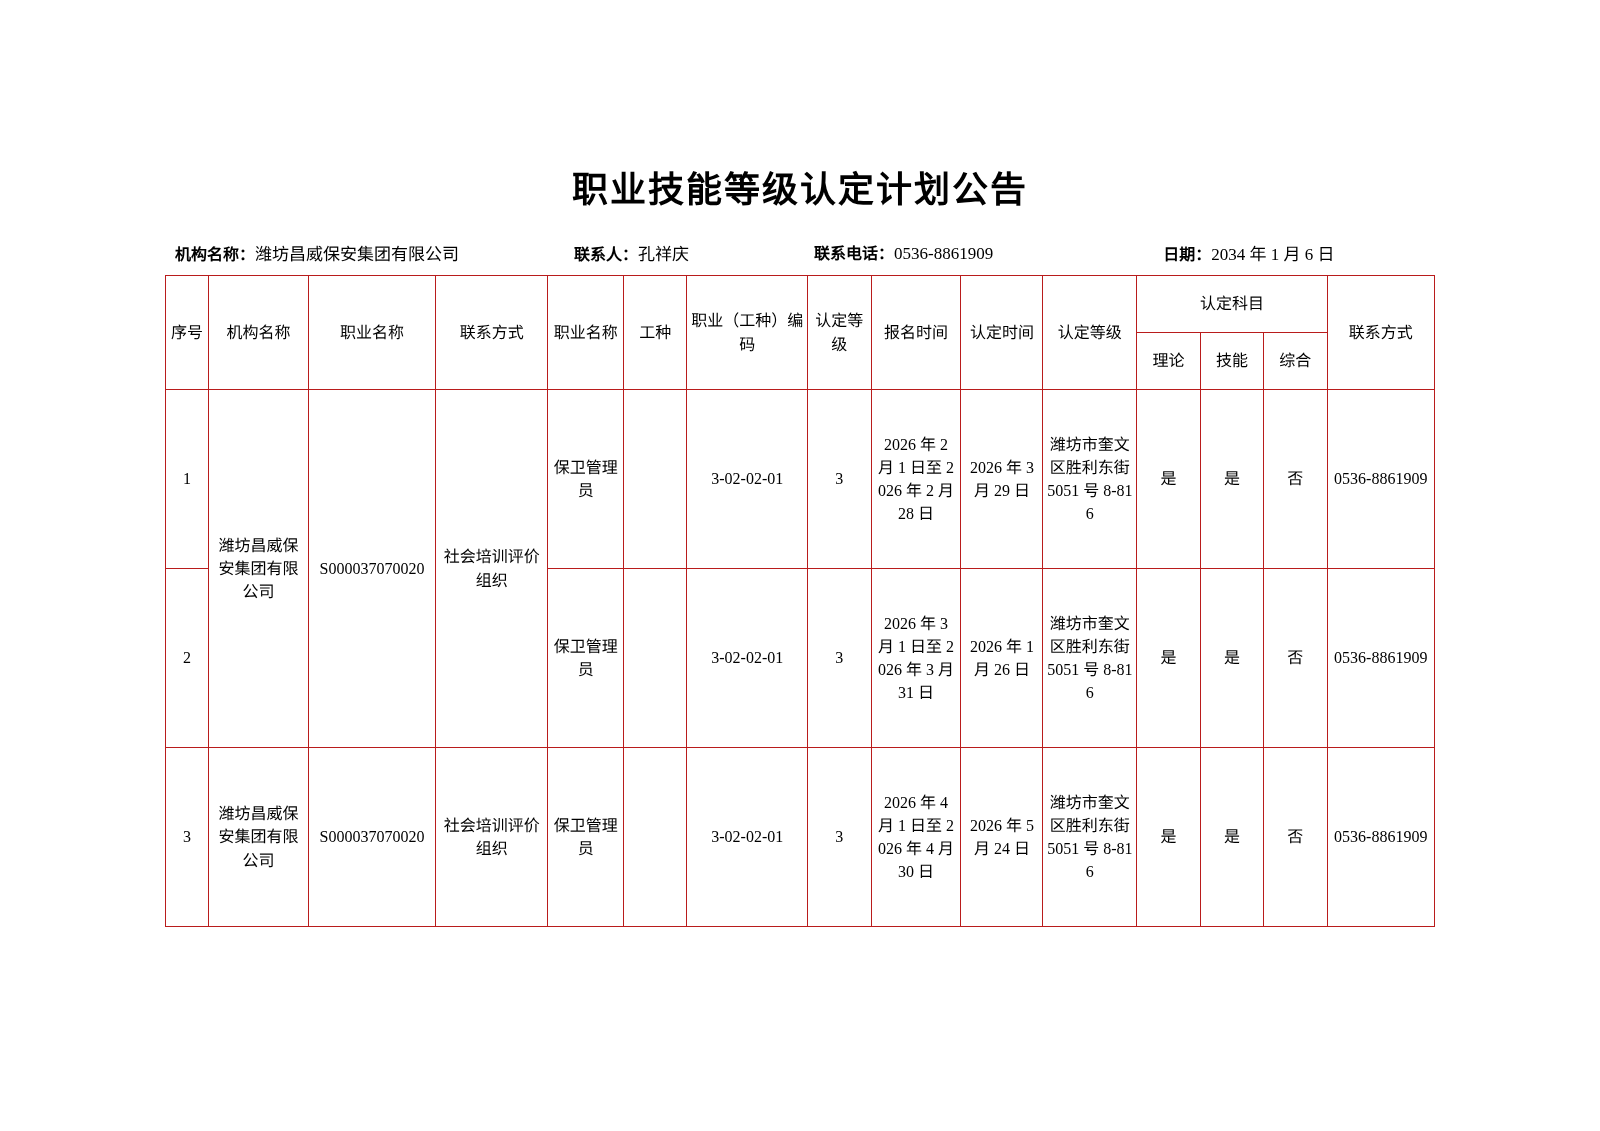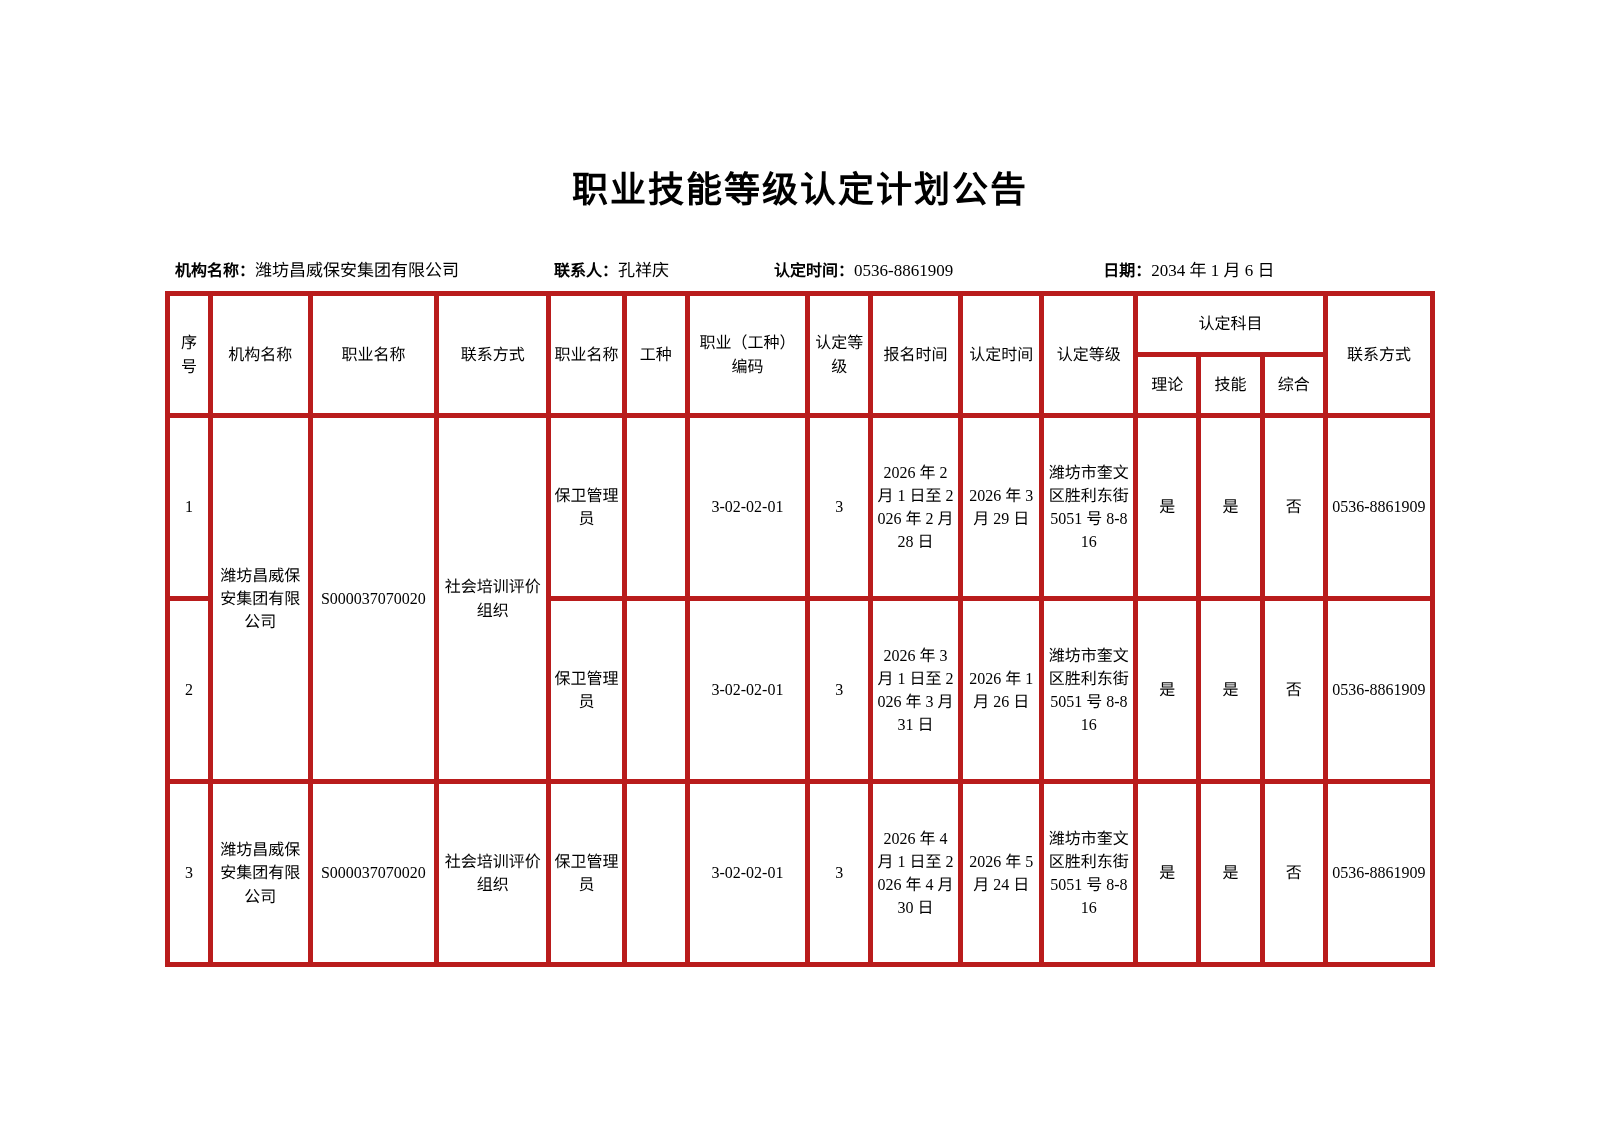--- a/index.html
+++ b/index.html
@@ -26,25 +26,26 @@
     text-align: center;
     font-family: "DejaVu Sans", "Liberation Sans", sans-serif;
     font-weight: bold;
     font-size: 36px;
     letter-spacing: 2px;
     margin-top: 160px;
     margin-bottom: 0;
   }
   .meta-row {
     display: flex;
-    align-items: center;
-    margin: 44px auto 10px auto;
+    align-items: flex-start;
+    margin: 28px auto 10px auto;
     width: 1270px;
     font-size: 17px;
     font-family: "Liberation Serif", "DejaVu Serif", serif;
+    gap: 20px;
   }
   .meta-item {
     white-space: nowrap;
   }
   .meta-label {
     font-weight: bold;
     font-family: "DejaVu Sans", "Liberation Sans", sans-serif;
     font-size: 16px;
   }
   .meta-value {
@@ -56,21 +57,21 @@
   .m-phone { margin-left: 105px; }
   .m-date  { margin-left: 150px; }
 
   table.plan {
     border-collapse: collapse;
     width: 1270px;
     margin: 0 auto;
     table-layout: fixed;
   }
   table.plan th, table.plan td {
-    border: 5px solid #b91c1c;
+    border: 1px solid #b91c1c;
     text-align: center;
     vertical-align: middle;
     font-weight: normal;
     font-size: 16px;
     line-height: 1.45;
     padding: 4px 3px;
     font-family: "Liberation Serif", "DejaVu Serif", serif;
     word-break: break-all;
   }
   table.plan thead th {
@@ -104,21 +105,21 @@
   <h1 class="doc-title">职业技能等级认定计划公告</h1>
 
   <div class="meta-row">
     <span class="meta-item m-org">
       <span class="meta-label">机构名称：</span><span class="meta-value">潍坊昌威保安集团有限公司</span>
     </span>
     <span class="meta-item m-contact">
       <span class="meta-label">联系人：</span><span class="meta-value">孔祥庆</span>
     </span>
     <span class="meta-item m-phone">
-      <span class="meta-label">认定时间：</span><span class="meta-value">0536-8861909</span>
+      <span class="meta-label">联系电话：</span><span class="meta-value">0536-8861909</span>
     </span>
     <span class="meta-item m-date">
       <span class="meta-label">日期：</span><span class="meta-value">2034 年 1 月 6 日</span>
     </span>
   </div>
 
   <table class="plan">
     <colgroup>
       <col class="c-seq">
         <col class="c-orgname">

